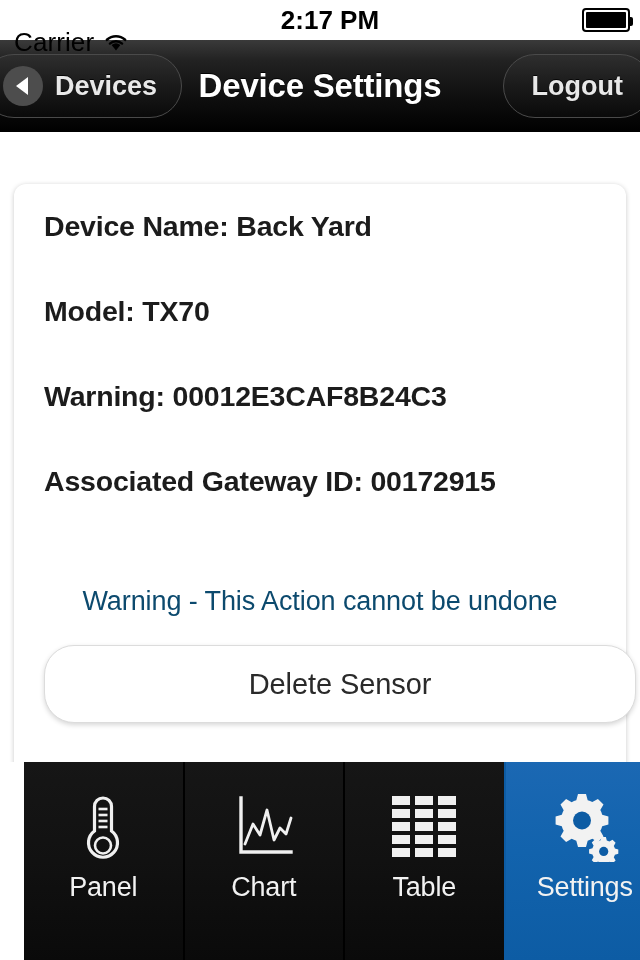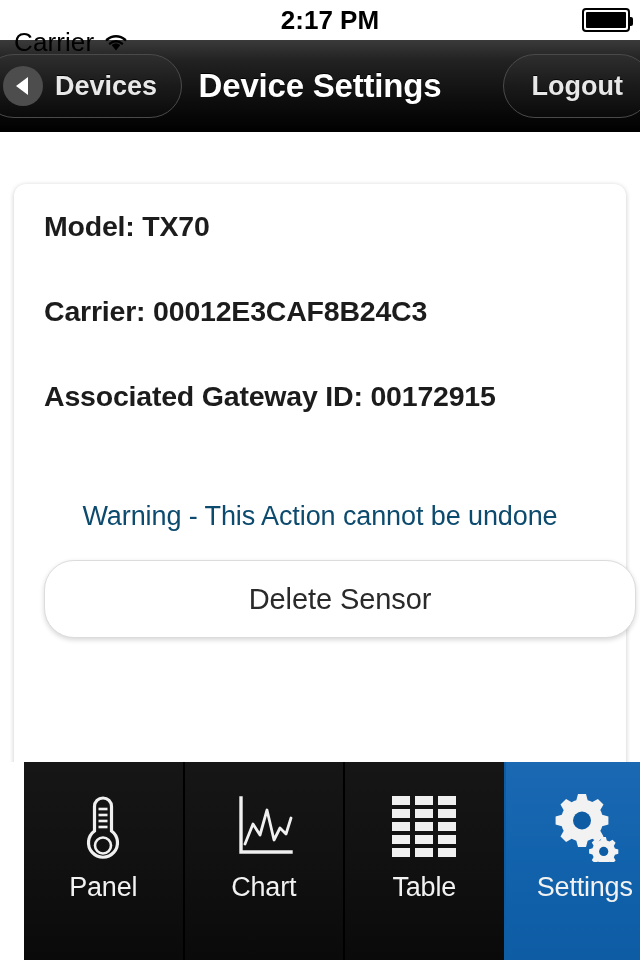--- a/index.html
+++ b/index.html
@@ -297,22 +297,23 @@
     </div>
     <div class="nav-title">Device Settings</div>
     <div class="btn-logout">
       <span class="logout-label">Logout</span>
     </div>
   </div>
 
   <div class="content-area">
     <div class="card">
 
+      <div class="info-line">Device Name: Back Yard</div>
       <div class="info-line">Model: TX70</div>
-      <div class="info-line">Carrier: 00012E3CAF8B24C3</div>
+      <div class="info-line">Warning: 00012E3CAF8B24C3</div>
       <div class="info-line">Associated Gateway ID: 00172915</div>
 
       <div class="warning-text" style="color: #0c4a6e;">Warning - This Action cannot be undone</div>
 
       <div class="btn-delete">
         <span class="btn-delete-label">Delete Sensor</span>
       </div>
 
     </div>
   </div>

